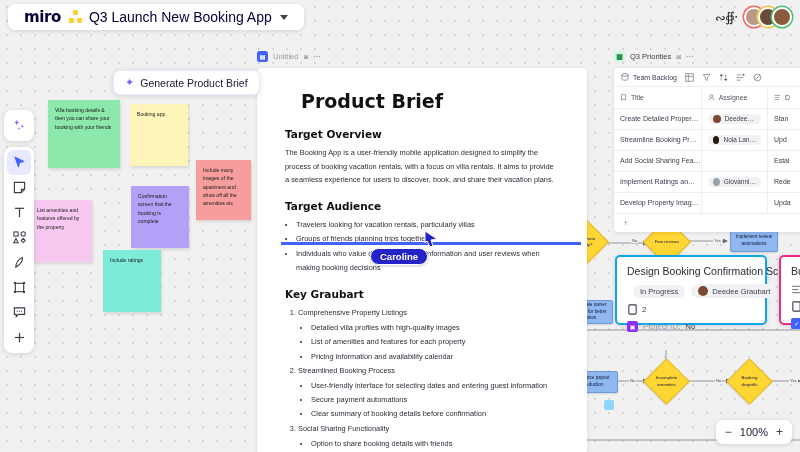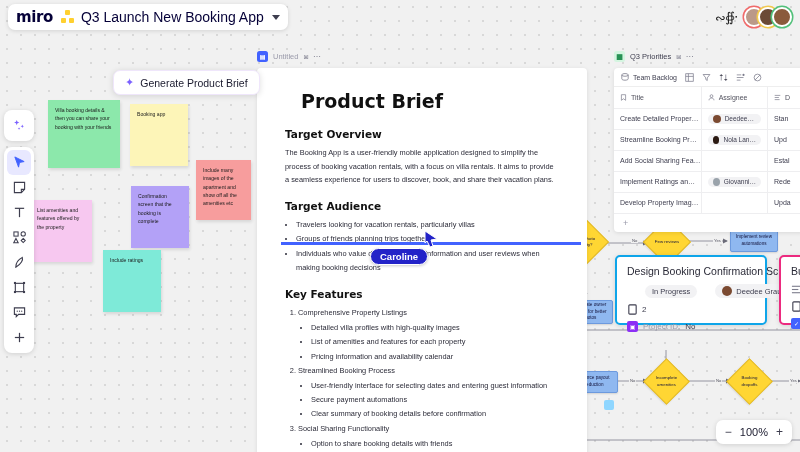--- a/index.html
+++ b/index.html
@@ -17,21 +17,21 @@
     background-size:14px 14px;
   }
   
   #topbar {
     position:absolute; top:0; left:0; width:800px; height:34px;
     z-index:60; pointer-events:none;
   }
   .tb-left {
     position:absolute; top:4px; left:8px; height:26px;
     background:#fff; border-radius:7px; display:flex; align-items:center;
-    padding:0 8px; box-shadow:0 1px 4px rgba(0,0,0,.13);
+    padding:0 16px; box-shadow:0 1px 4px rgba(0,0,0,.13);
     pointer-events:auto;
   }
   .miro-logo {
     font-family:"DejaVu Sans", sans-serif;
     font-size:15px; font-weight:700; letter-spacing:-.4px; color:#050038;
     margin-right:8px;
   }
   .board-icon { width:14px; height:14px; margin-right:6px; position:relative; }
   .board-icon i {
     position:absolute; width:5px; height:5px; background:#ffd02f; border-radius:1px;
@@ -167,21 +167,21 @@
     position:absolute; z-index:23; font-size:4.2px; color:#52525e;
     background:#f1f1f1; padding:0 1px;
   }
   
   .mcard {
     position:absolute; background:#fff; z-index:30;
     border-radius:5px; padding:8px 10px;
     box-shadow:0 1px 5px rgba(0,0,0,.13);
   }
   .mcard .ct { font-size:10.5px; color:#2b2b38; margin-bottom:7px; white-space:nowrap; }
-  .mcard .crow { display:flex; align-items:center; gap:18px; margin-bottom:6px; }
+  .mcard .crow { display:flex; align-items:center; gap:6px; margin-bottom:6px; }
   .chip {
     background:#f2f2f4; border-radius:9px; font-size:7.5px; color:#3d3d4e;
     padding:2px 7px; display:flex; align-items:center; gap:4px; white-space:nowrap;
   }
   .chip .dot { width:10px;height:10px;border-radius:50%;background:#7b4a31; }
   .licon { width:11px; height:11px; color:#7c7c8c; }
   .cfield { display:flex; align-items:center; gap:5px; font-size:8px; color:#9b9bab; }
   .pidico { width:11px;height:11px;border-radius:2px;background:#8c30f5;
     display:flex;align-items:center;justify-content:center; }
   .pidico span{ color:#fff; font-size:6px; }
@@ -334,21 +334,21 @@
     <h2>Target Overview</h2>
     <p>The Booking App is a user-friendly mobile application designed to simplify the process of booking vacation rentals, with a focus on villa rentals. It aims to provide a seamless experience for users to discover, book, and share their vacation plans.</p>
 
     <h2>Target Audience</h2>
     <ul>
       <li>Travelers looking for vacation rentals, particularly villas</li>
       <li>Groups of friends planning trips together</li>
       <li>Individuals who value detailed property information and user reviews when making booking decisions</li>
     </ul>
 
-    <h2>Key Features</h2>
+    <h2>Key Graubart</h2>
     <ol id="featlist">
         <li>Comprehensive Property Listings<ul>
             <li>Detailed villa profiles with high-quality images</li>
             <li>List of amenities and features for each property</li>
             <li>Pricing information and availability calendar</li>
           </ul></li>
         <li>Streamlined Booking Process<ul>
             <li>User-friendly interface for selecting dates and entering guest information</li>
             <li>Secure payment automations</li>
             <li>Clear summary of booking details before confirmation</li>

